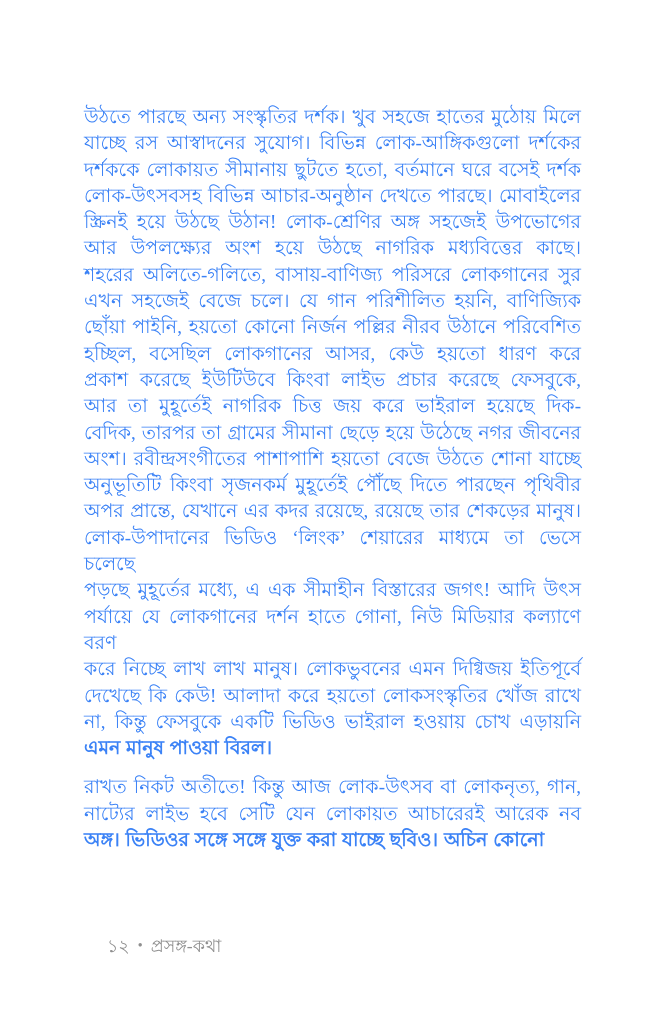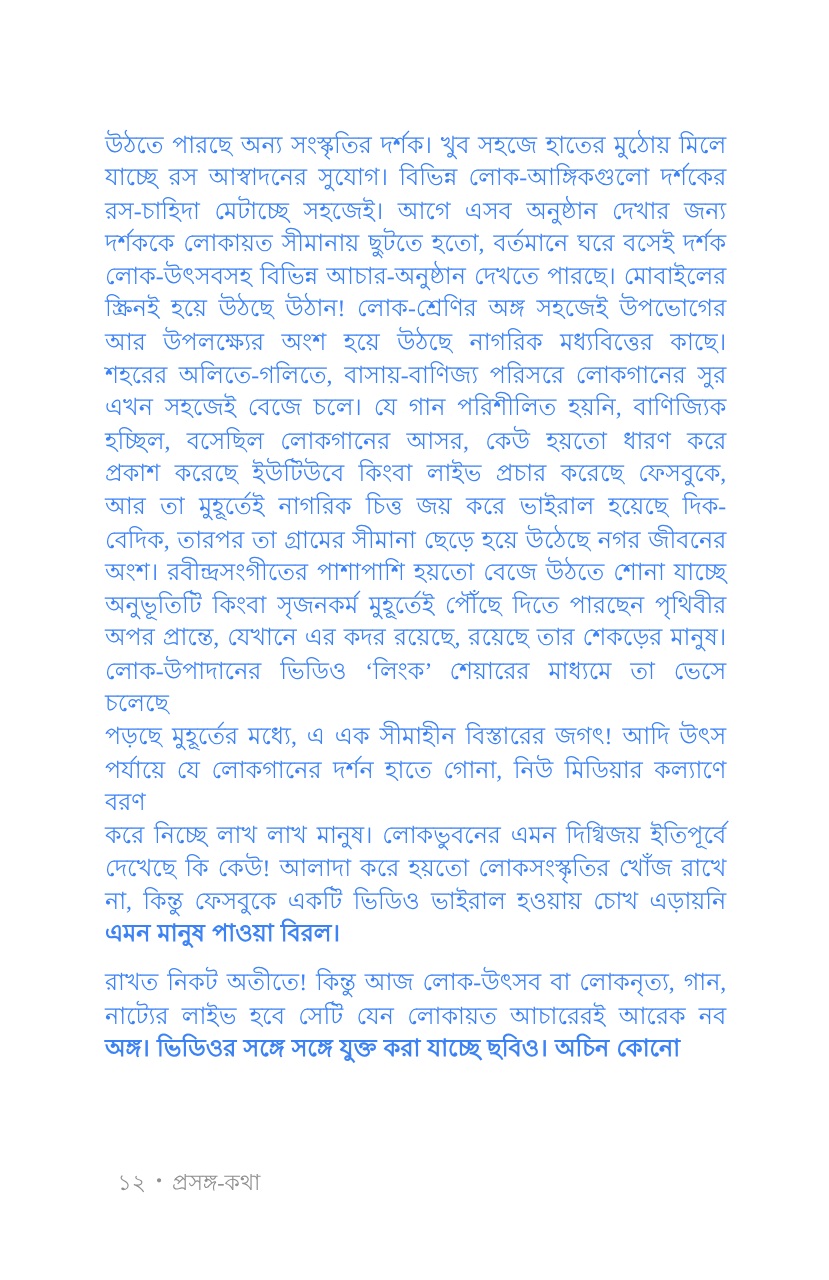--- a/index.html
+++ b/index.html
@@ -32,21 +32,21 @@
     -moz-text-align-last: justify;
     word-spacing: 1px;
   }
   .line.para-last {
     text-align-last: left;
     font-weight: bold;
     -moz-text-align-last: left;
   }
   .page-footer {
     position: absolute;
-    left: 94px;
+    left: 107px;
     top: 934px;
     display: flex;
     gap: 8px;
     font-size: 17.5px;
     line-height: 24px;
     color: #8f8f8f;
   }
   .page-footer .sep {
     font-size: 14px;
     line-height: 24px;
@@ -56,27 +56,27 @@
 </head>
 <body>
 
 <div class="book-page">
 
   <div class="body-text">
 
     <div class="para">
       <div class="line">উঠতে পারছে অন্য সংস্কৃতির দর্শক। খুব সহজে হাতের মুঠোয় মিলে</div>
       <div class="line">যাচ্ছে রস আস্বাদনের সুযোগ। বিভিন্ন লোক-আঙ্গিকগুলো দর্শকের</div>
-      <div class="line">রস-চাহিদা মেটাচ্ছে সহজেই। আগে এসব অনুষ্ঠান দেখার জন্য</div>
       <div class="line">দর্শককে লোকায়ত সীমানায় ছুটতে হতো, বর্তমানে ঘরে বসেই দর্শক</div>
       <div class="line">লোক-উৎসবসহ বিভিন্ন আচার-অনুষ্ঠান দেখতে পারছে। মোবাইলের</div>
       <div class="line">স্ক্রিনই হয়ে উঠছে উঠান! লোক-শ্রেণির অঙ্গ সহজেই উপভোগের</div>
       <div class="line">আর উপলক্ষ্যের অংশ হয়ে উঠছে নাগরিক মধ্যবিত্তের কাছে।</div>
       <div class="line">শহরের অলিতে-গলিতে, বাসায়-বাণিজ্য পরিসরে লোকগানের সুর</div>
       <div class="line">এখন সহজেই বেজে চলে। যে গান পরিশীলিত হয়নি, বাণিজ্যিক</div>
+      <div class="line">ছোঁয়া পাইনি, হয়তো কোনো নির্জন পল্লির নীরব উঠানে পরিবেশিত</div>
       <div class="line">হচ্ছিল, বসেছিল লোকগানের আসর, কেউ হয়তো ধারণ করে</div>
       <div class="line">প্রকাশ করেছে ইউটিউবে কিংবা লাইভ প্রচার করেছে ফেসবুকে,</div>
       <div class="line">আর তা মুহূর্তেই নাগরিক চিত্ত জয় করে ভাইরাল হয়েছে দিক-</div>
       <div class="line">বেদিক, তারপর তা গ্রামের সীমানা ছেড়ে হয়ে উঠেছে নগর জীবনের</div>
       <div class="line">অংশ। রবীন্দ্রসংগীতের পাশাপাশি হয়তো বেজে উঠতে শোনা যাচ্ছে</div>
       <div class="line">অনুভূতিটি কিংবা সৃজনকর্ম মুহূর্তেই পৌঁছে দিতে পারছেন পৃথিবীর</div>
       <div class="line">অপর প্রান্তে, যেখানে এর কদর রয়েছে, রয়েছে তার শেকড়ের মানুষ।</div>
       <div class="line">লোক-উপাদানের ভিডিও ‘লিংক’ শেয়ারের মাধ্যমে তা ভেসে চলেছে</div>
       <div class="line">পড়ছে মুহূর্তের মধ্যে, এ এক সীমাহীন বিস্তারের জগৎ! আদি উৎস</div>
       <div class="line">পর্যায়ে যে লোকগানের দর্শন হাতে গোনা, নিউ মিডিয়ার কল্যাণে বরণ</div>

